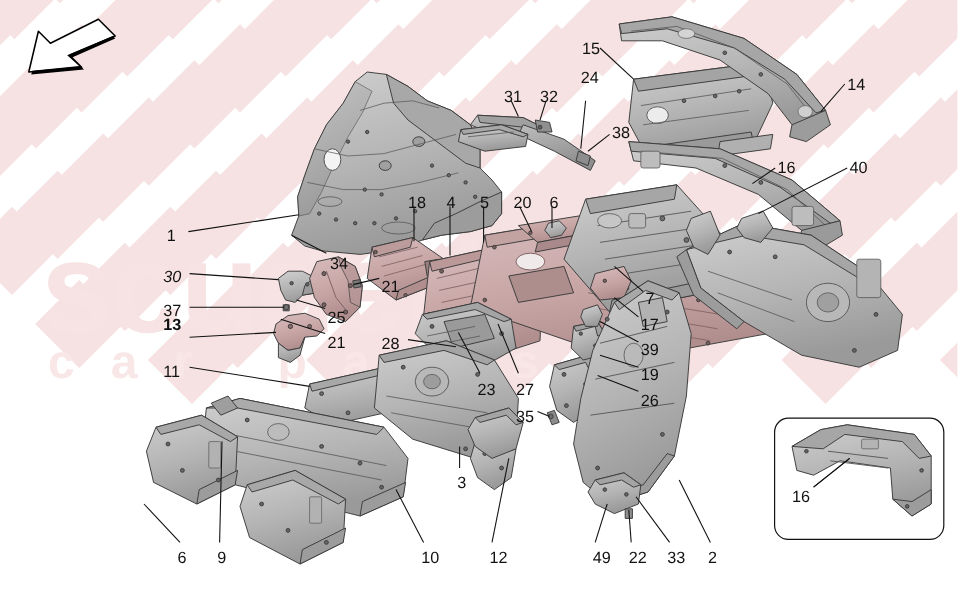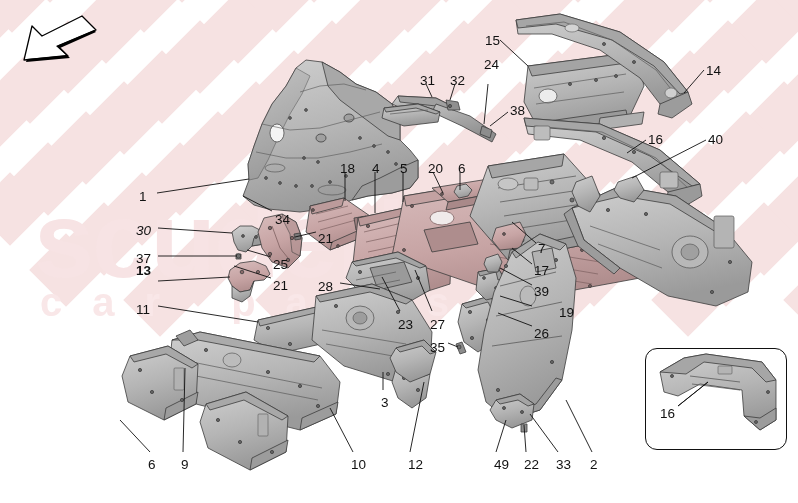--- a/index.html
+++ b/index.html
@@ -632,21 +632,21 @@
       <div class="lbl" style="left: 450px; top: 74px;">32</div>
       <div class="lbl" style="left: 484px; top: 58px;">24</div>
       <div class="lbl" style="left: 510px; top: 104px;">38</div>
       <div class="lbl" style="left: 485px; top: 34px;">15</div>
       <div class="lbl" style="left: 706px; top: 64px;">14</div>
       <div class="lbl" style="left: 648px; top: 133px;">16</div>
       <div class="lbl" style="left: 708px; top: 133px;">40</div>
       <div class="lbl" style="left: 538px; top: 242px;">7</div>
       <div class="lbl" style="left: 534px; top: 264px;">17</div>
       <div class="lbl" style="left: 534px; top: 285px;">39</div>
-      <div class="lbl" style="left: 534px; top: 306px; margin-left: 25px;">19</div>
+      <div class="lbl" style="left: 534px; top: 306px;">19</div>
       <div class="lbl" style="left: 534px; top: 327px;">26</div>
       <div class="lbl" style="left: 381px; top: 396px;">3</div>
       <div class="lbl" style="left: 408px; top: 458px;">12</div>
       <div class="lbl" style="left: 148px; top: 458px;">6</div>
       <div class="lbl" style="left: 181px; top: 458px;">9</div>
       <div class="lbl" style="left: 351px; top: 458px;">10</div>
       <div class="lbl" style="left: 494px; top: 458px;">49</div>
       <div class="lbl" style="left: 524px; top: 458px;">22</div>
       <div class="lbl" style="left: 556px; top: 458px;">33</div>
       <div class="lbl" style="left: 590px; top: 458px;">2</div>

